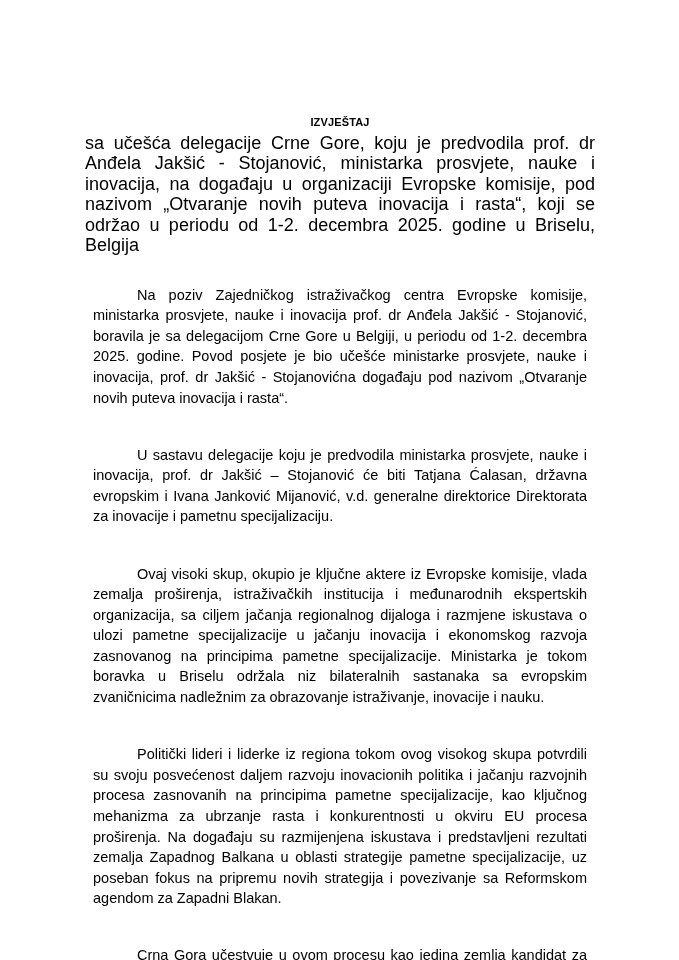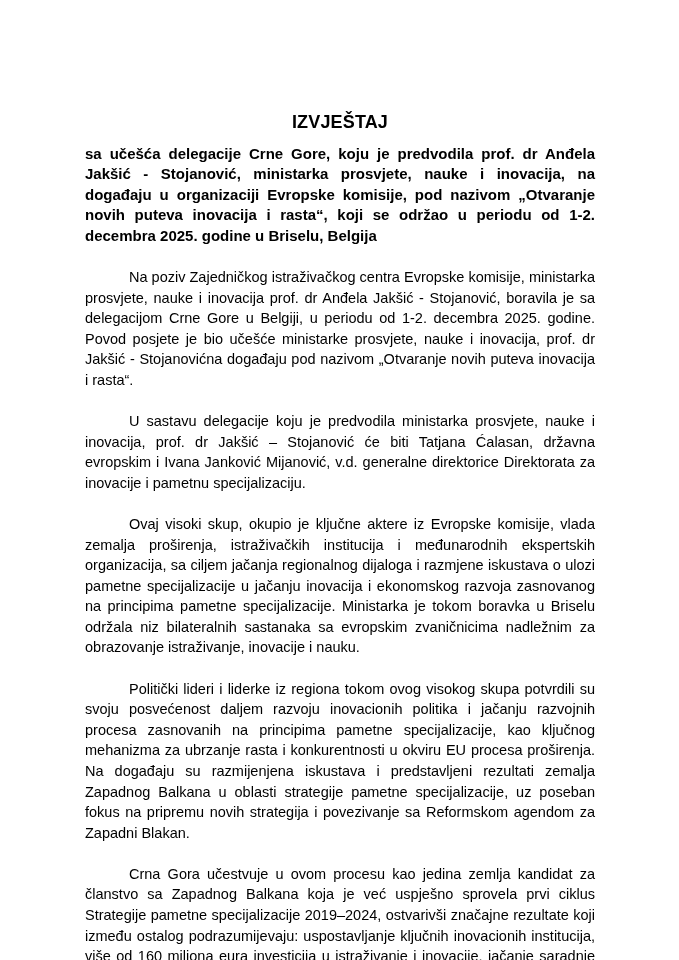--- a/index.html
+++ b/index.html
@@ -27,42 +27,42 @@
   .content {
     position: absolute;
     left: 85px;
     top: 112px;
     width: 510px;
   }
 
   .doc-title {
     text-align: center;
     font-weight: bold;
-    font-size: 18px;
+    font-size: 11px;
     line-height: 20.5px;
     letter-spacing: 0.15px;
-    margin: 0 0 11px 0;
+    margin: 0 0 0 0;
   }
 
   .doc-subtitle {
     text-align: justify;
     text-align-last: left;
-    font-weight: bold;
-    font-size: 15px;
+    font-weight: normal;
+    font-size: 18px;
     line-height: 20.6px;
     margin: 0;
     word-spacing: 0px;
   }
 
   .body-para {
     text-align: justify;
     text-align-last: left;
     font-size: 14.5px;
     line-height: 20.6px;
-    margin: 0;
+    margin: 8px;
     text-indent: 44px;
   }
 
   .gap-sm { height: 20.5px; }
   .gap-md { height: 20.5px; }
 </style>
 </head>
 <body>
 
 <div class="page">

